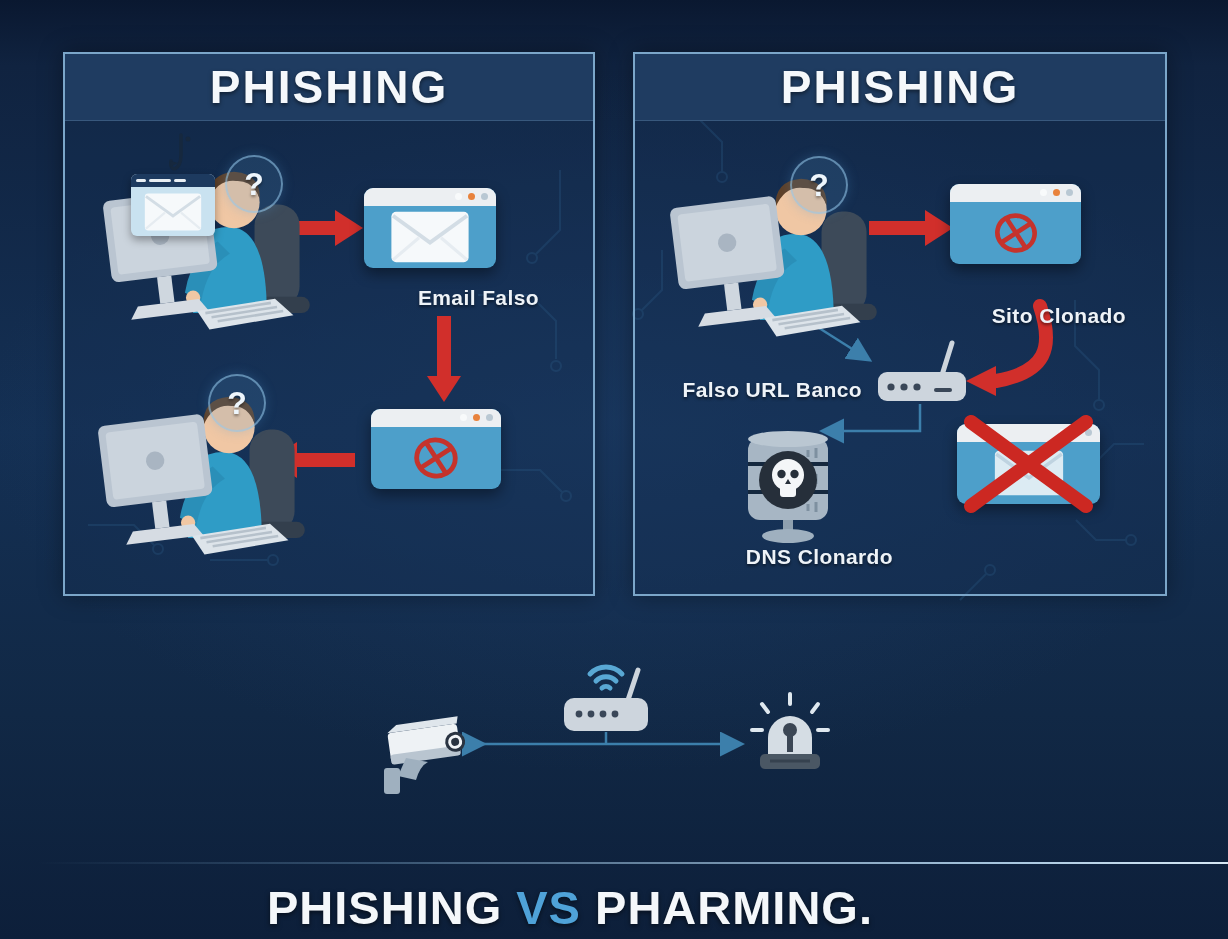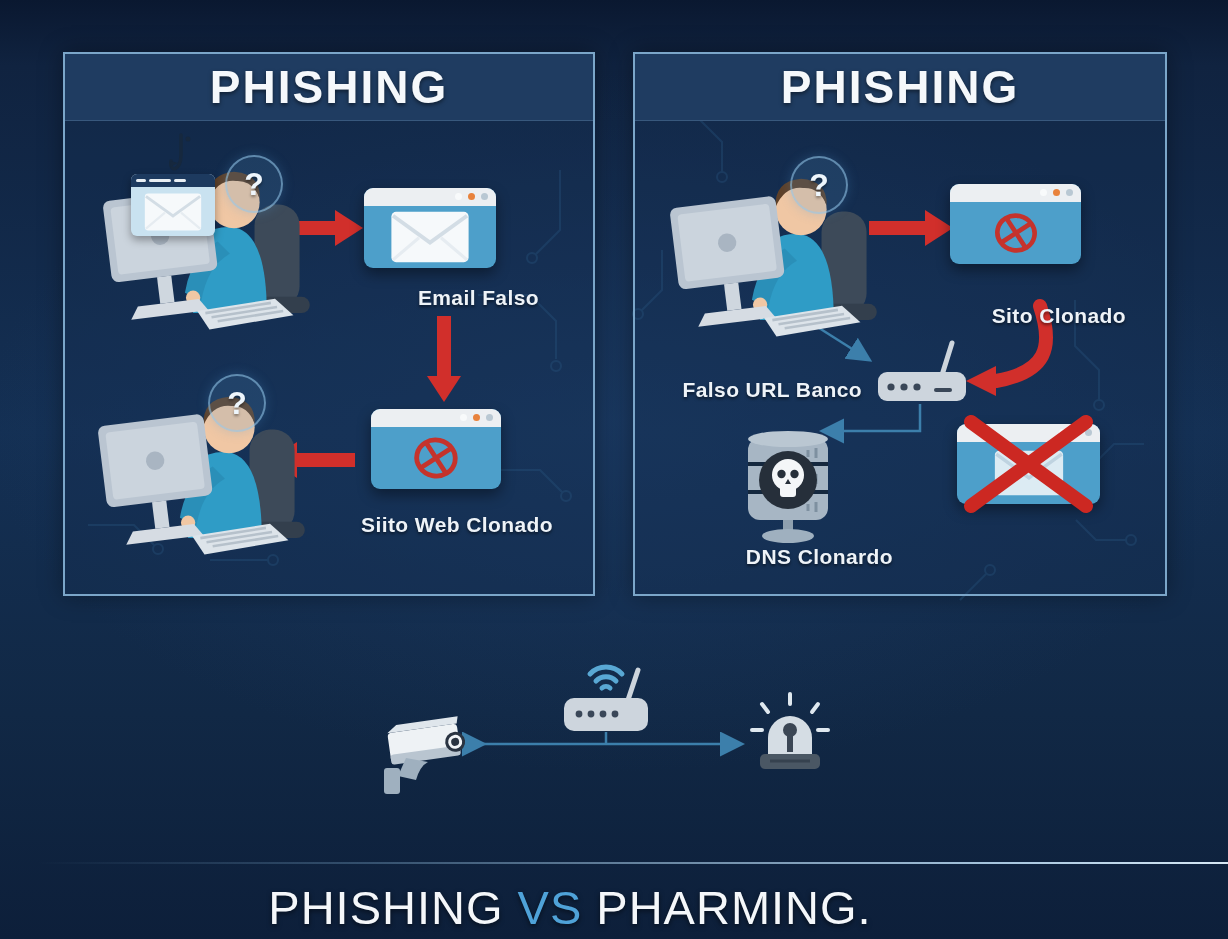--- a/index.html
+++ b/index.html
@@ -37,21 +37,21 @@
   .bubble span{font-size:32px;font-weight:700;color:#eef6fc;text-shadow:0 2px 3px rgba(0,0,0,.4);}
   .mini-mail{position:absolute;width:84px;height:62px;border-radius:6px;background:#c9e2f0;
              box-shadow:0 4px 9px rgba(0,0,0,.35);}
   .mini-bar{height:13px;background:#1d3a5f;border-radius:6px 6px 0 0;position:relative;}
   .mini-bar i{position:absolute;top:5px;height:3px;background:#e8eef3;border-radius:2px;}
   .mini-env{position:absolute;left:11px;top:19px;width:62px;height:38px;}
   
   .divider{position:absolute;left:0;top:862px;width:1228px;height:2px;
      background:linear-gradient(90deg,rgba(150,200,235,0) 3%,rgba(150,200,235,.28) 30%,rgba(195,228,252,.85) 82%,rgba(225,243,255,.95) 100%);}
   .footer-title{position:absolute;left:0;top:880px;width:1140px;text-align:center;
-     font-size:47px;font-weight:400;letter-spacing:1px;color:#f4f7fa;text-shadow:0 2px 5px rgba(0,0,0,.55);}
+     font-size:47px;font-weight:700;letter-spacing:1px;color:#f4f7fa;text-shadow:0 2px 5px rgba(0,0,0,.55);}
   .footer-title .vs{color:#4fa2d8;}
 </style>
 </head>
 <body>
 
 <div id="canvas">
 
   <svg width="0" height="0" style="position:absolute" aria-hidden="true">
     <defs>
       <symbol id="sym-person" viewBox="0 0 210 200">
@@ -228,21 +228,20 @@
       <span class="dot d1"></span>
       <span class="dot d2"></span>
       <span class="dot d3"></span>
     </div>
     <div class="bcontent">
       <svg width="58" height="58" viewBox="0 0 84 84">
           <use href="#sym-xcircle"></use>
         </svg>
     </div>
   </div>
-  <div class="label" style="left:303px;top:513px;width:250px;">Siito Web Clonado</div>
 
   <div class="browser" style="left:950px;top:184px;width:131px;height:80px;">
     <div class="bbar">
       <span class="dot d1"></span>
       <span class="dot d2"></span>
       <span class="dot d3"></span>
     </div>
     <div class="bcontent">
       <svg width="56" height="56" viewBox="0 0 84 84">
           <use href="#sym-xcircle"></use>

